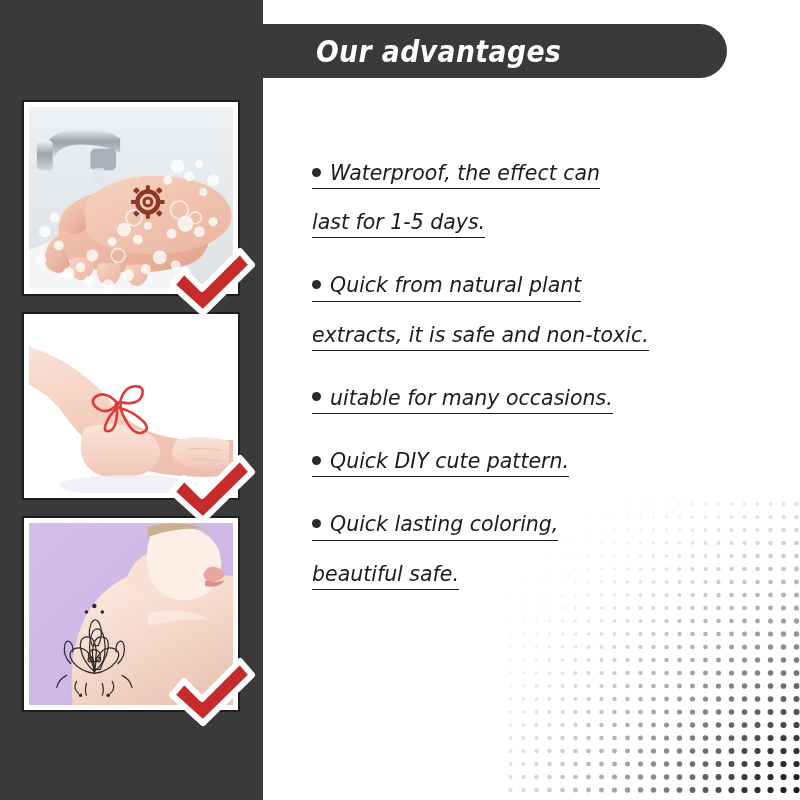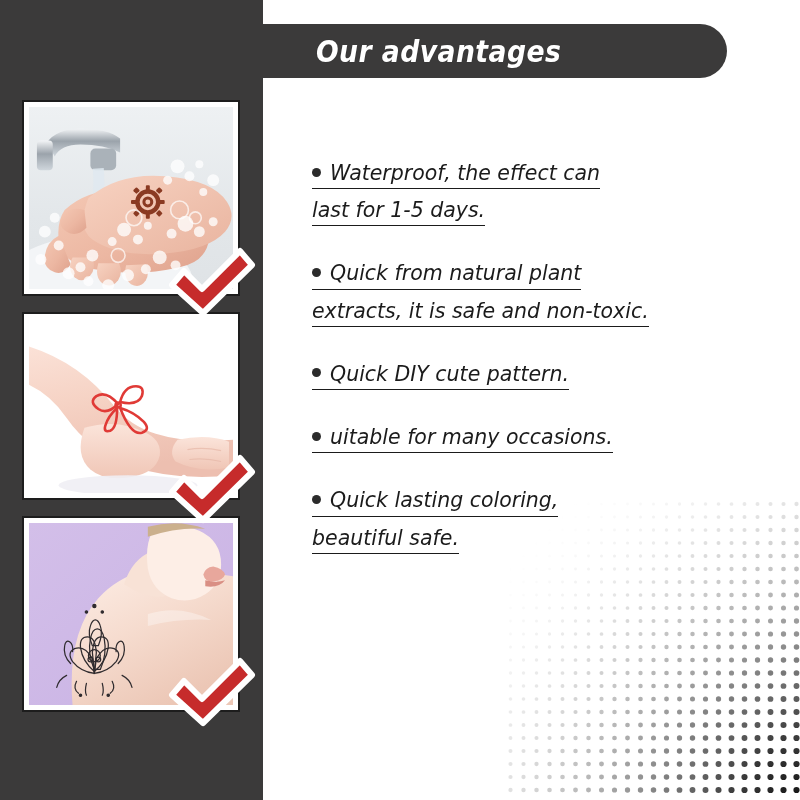--- a/index.html
+++ b/index.html
@@ -103,21 +103,21 @@
     margin-bottom:34px;
   }
   .bullet-line{
     display:block;
     font-family:"DejaVu Sans", sans-serif;
     font-size:20.5px;
     color:#1b1b1b;
     line-height:1.28;
     border-bottom:1.4px solid #1b1b1b;
     padding-bottom:2px;
-    margin-bottom:8px;
+    margin-bottom:20px;
     width:max-content;
     max-width:460px;
     white-space:nowrap;
   }
   .dot{
     display:inline-block;
     width:9px;height:9px;
     border-radius:50%;
     background:#2b2b2b;
     margin-right:9px;
@@ -896,25 +896,25 @@
       <span class="bullet-line"><span class="dot"></span><span>Waterproof, the effect can</span></span>
       <span class="bullet-line"><span>last for 1-5 days.</span></span>
     </div>
 
     <div class="bullet">
       <span class="bullet-line"><span class="dot"></span><span>Quick from natural plant</span></span>
       <span class="bullet-line"><span>extracts, it is safe and non-toxic.</span></span>
     </div>
 
     <div class="bullet">
+      <span class="bullet-line"><span class="dot"></span><span>uitable for many occasions.</span></span>
+    </div>
+
+    <div class="bullet">
       <span class="bullet-line"><span class="dot"></span><span>Quick DIY cute pattern.</span></span>
-    </div>
-
-    <div class="bullet">
-      <span class="bullet-line"><span class="dot"></span><span>uitable for many occasions.</span></span>
     </div>
 
     <div class="bullet">
       <span class="bullet-line"><span class="dot"></span><span>Quick lasting coloring,</span></span>
       <span class="bullet-line"><span>beautiful safe.</span></span>
     </div>
 
   </div>
 
 </div>

